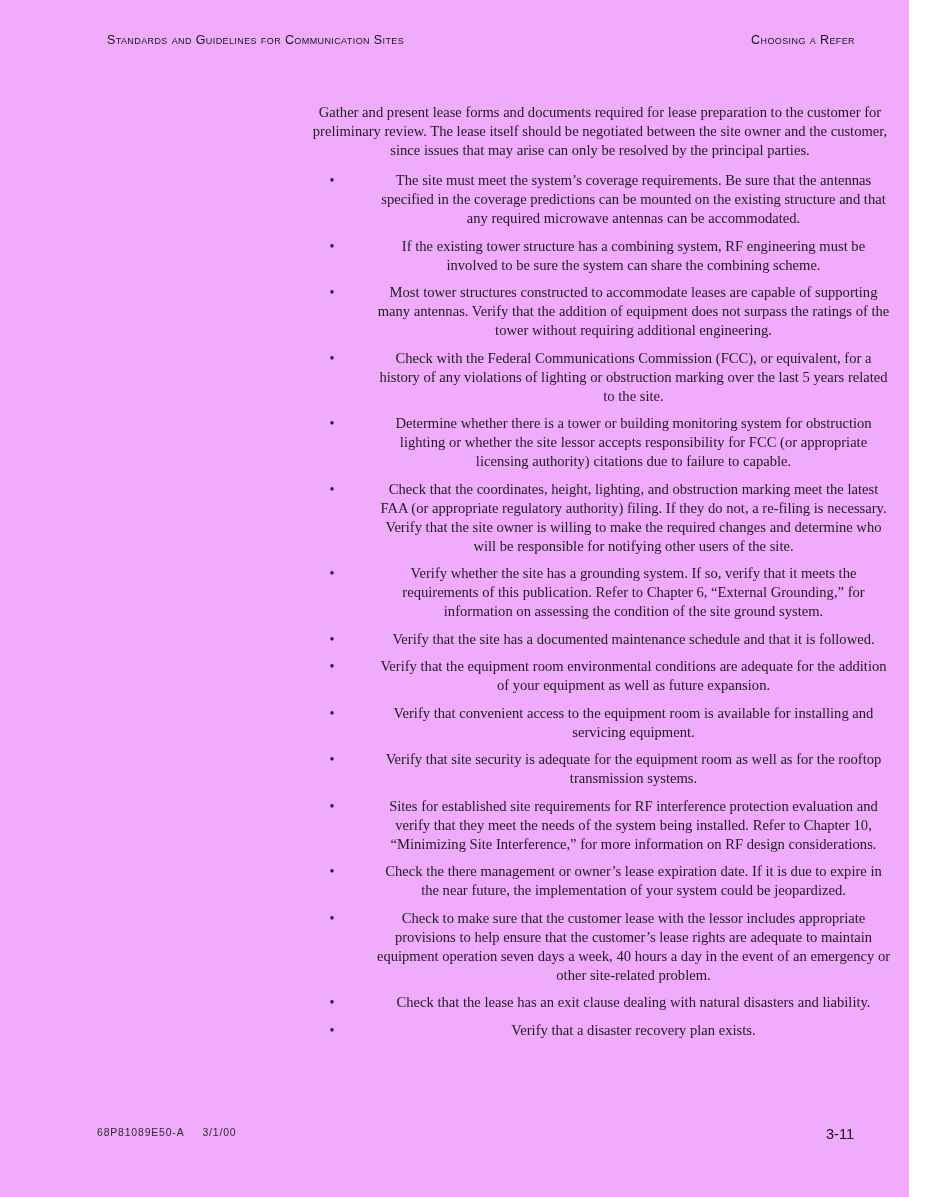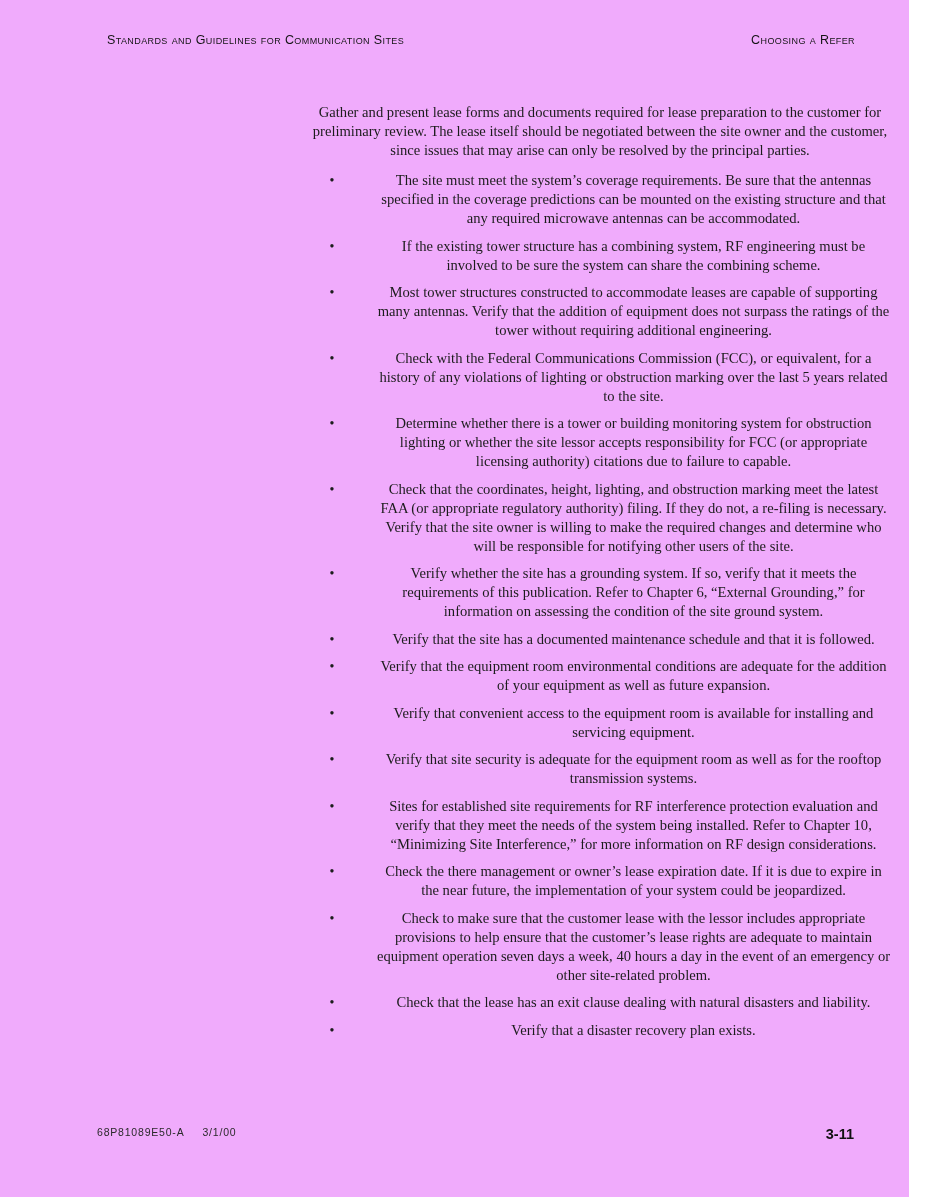--- a/index.html
+++ b/index.html
@@ -77,21 +77,21 @@
     font-size: 10.5px;
     letter-spacing: 0.8px;
     color: #2a2a2a;
   }
   .footer-left .doc-date {
     margin-left: 18px;
   }
   .footer-page {
     font-family: "Liberation Sans", sans-serif;
     font-size: 14.5px;
-    font-weight: bold;
+    font-weight: normal;
     color: #111111;
   }
 </style>
 </head>
 <body>
 
 <div class="page">
 
   <div class="running-header">
     <span>Standards and Guidelines for Communication Sites</span>

